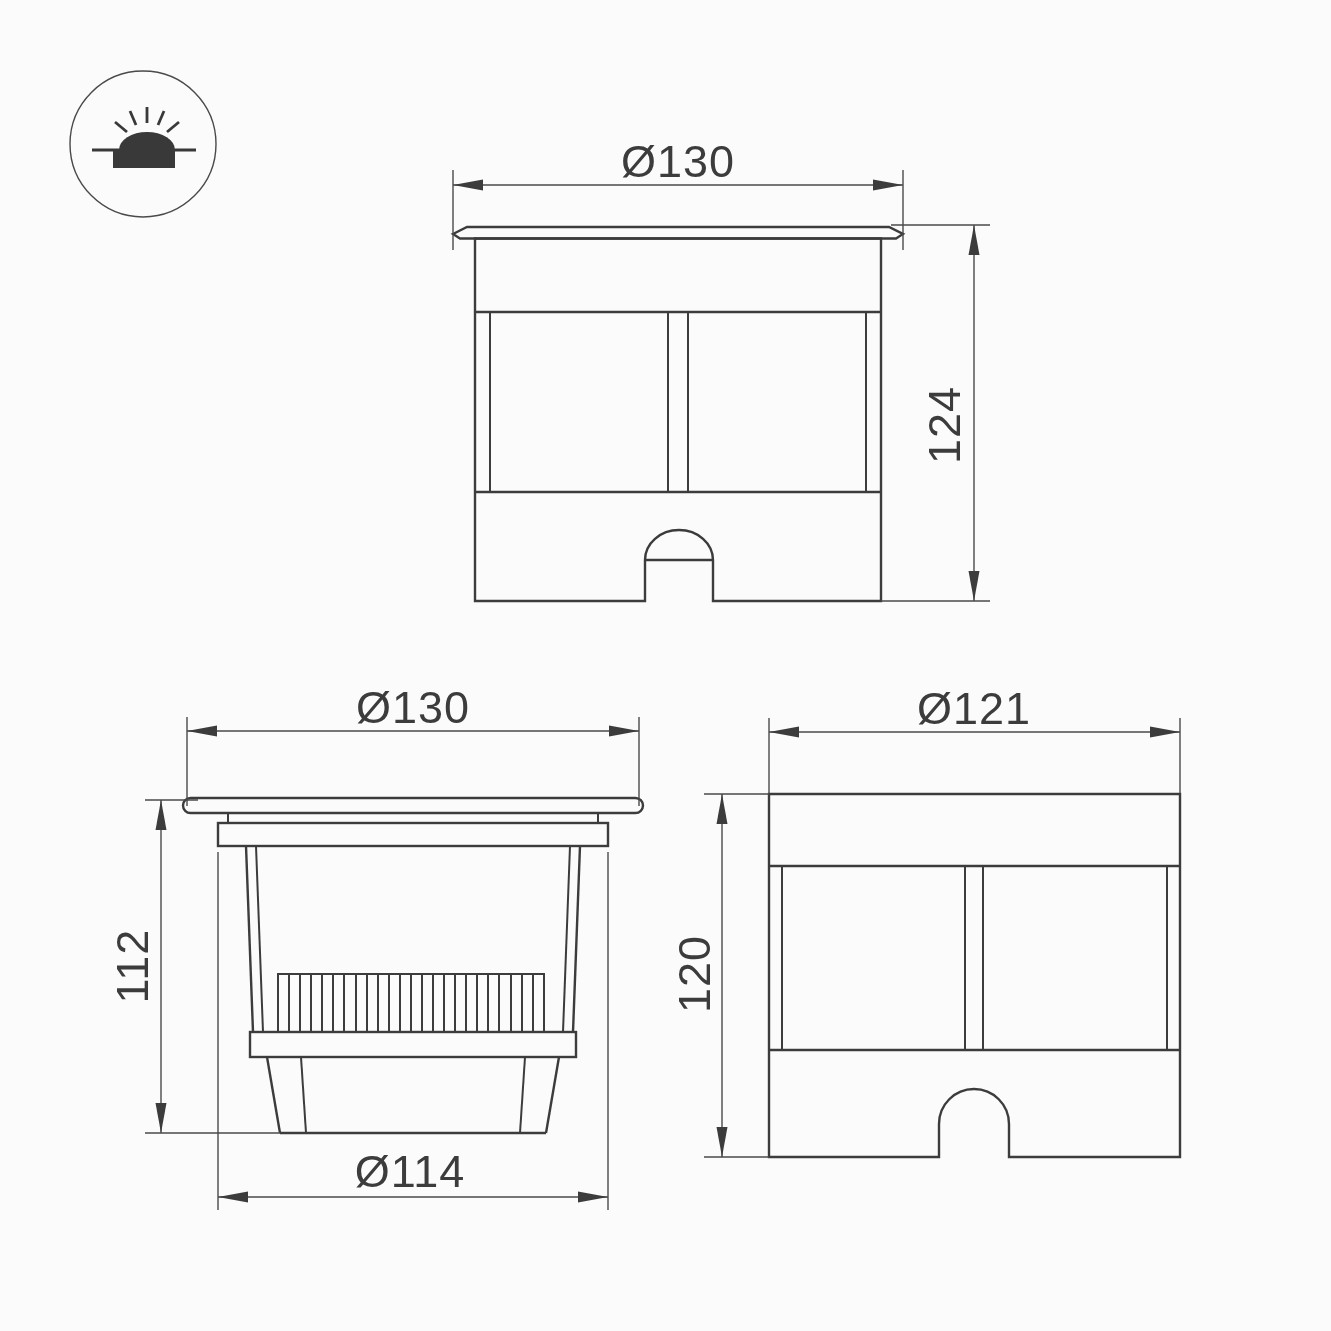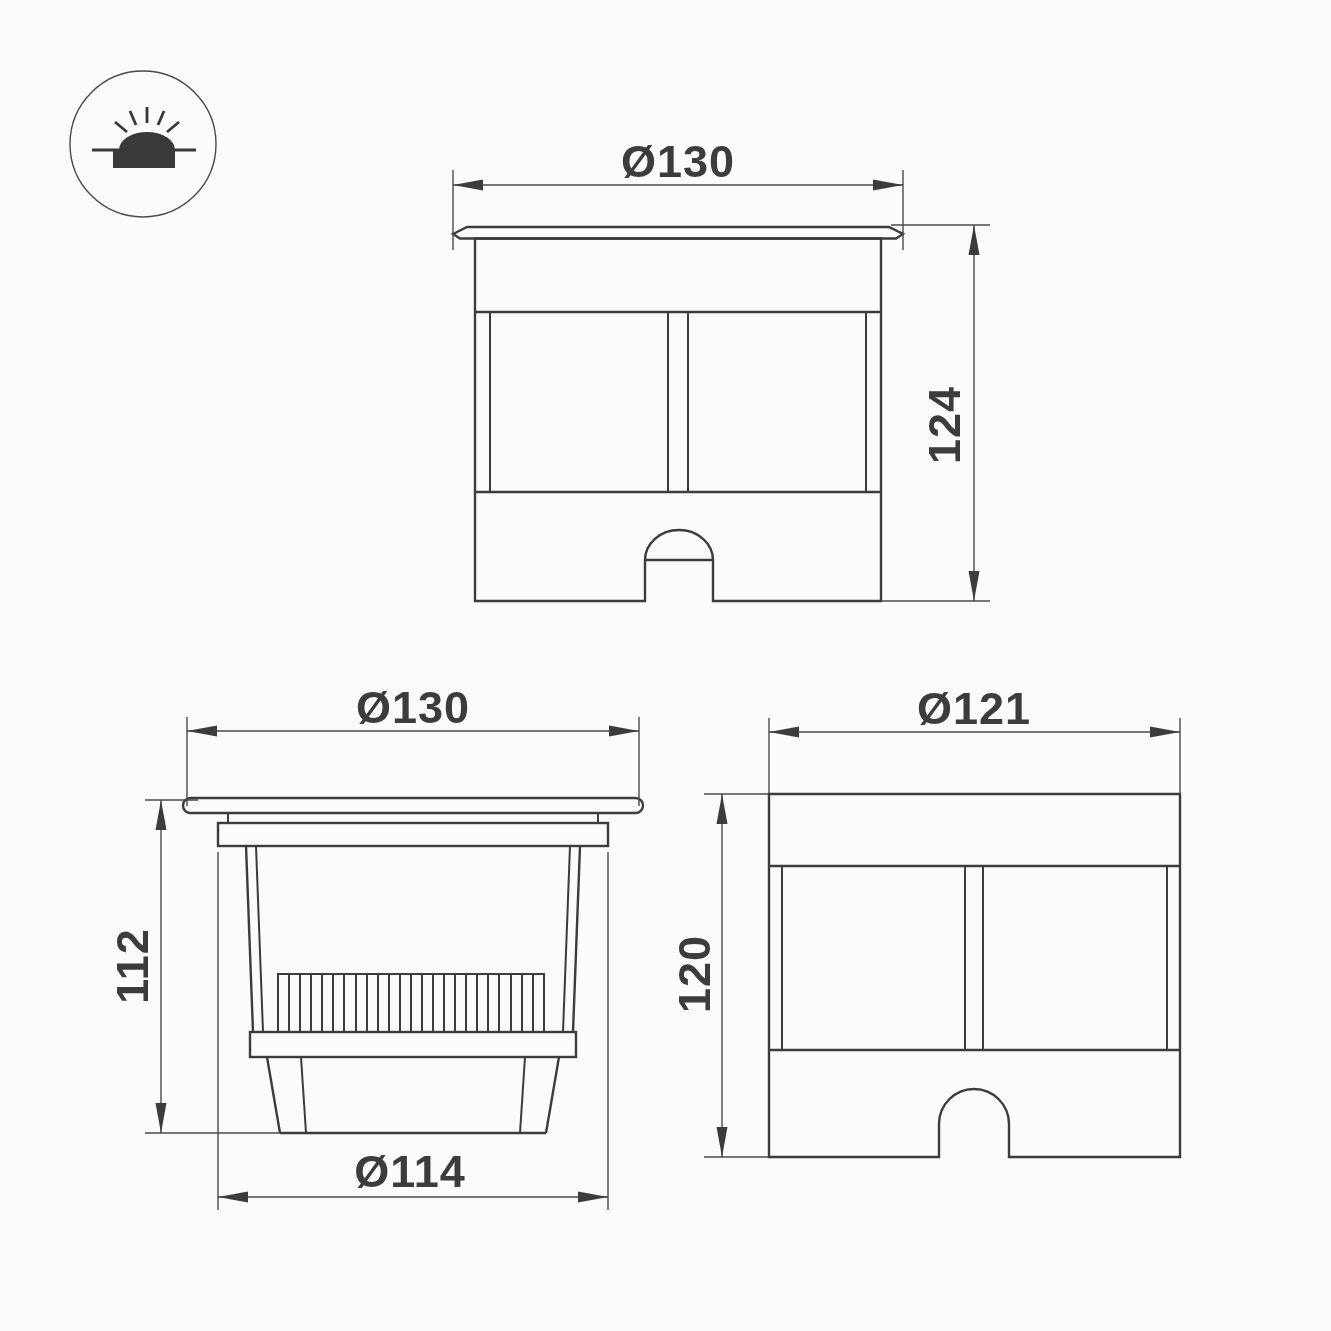--- a/index.html
+++ b/index.html
@@ -2,21 +2,20 @@
 <html><head>
 <meta charset="utf-8">
 <style>
   html, body { margin: 0; padding: 0; }
   body { background: #ffffff; }
   .stage {
     position: relative;
     width: 1331px; height: 1331px;
     background: #fbfbfb;
     overflow: hidden;
-    font-weight: bold;
   }
   svg { display: block; }
   .ln   { stroke: #3c3c3c; stroke-width: 2.4; fill: none; stroke-linejoin: miter; }
   .ln2  { stroke: #3c3c3c; stroke-width: 2.0; fill: none; }
   .dim  { stroke: #4a4a4a; stroke-width: 1.4; fill: none; }
   .arr  { fill: #3c3c3c; stroke: none; }
   .lbl  {
     font-family: "Liberation Sans", "DejaVu Sans", sans-serif;
     font-size: 45px; fill: #3c3c3c; letter-spacing: 1px;
   }

